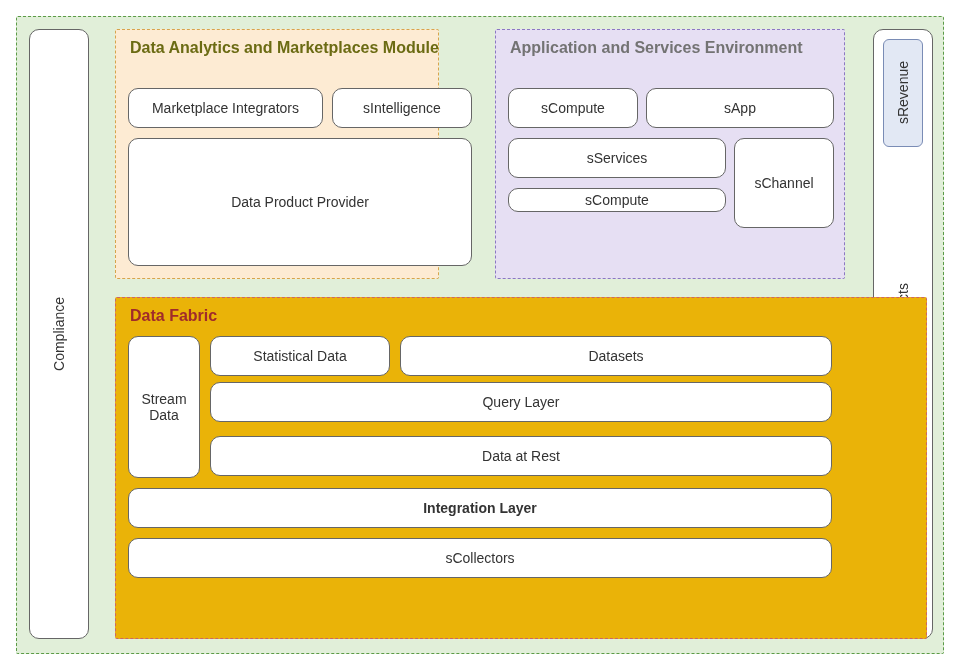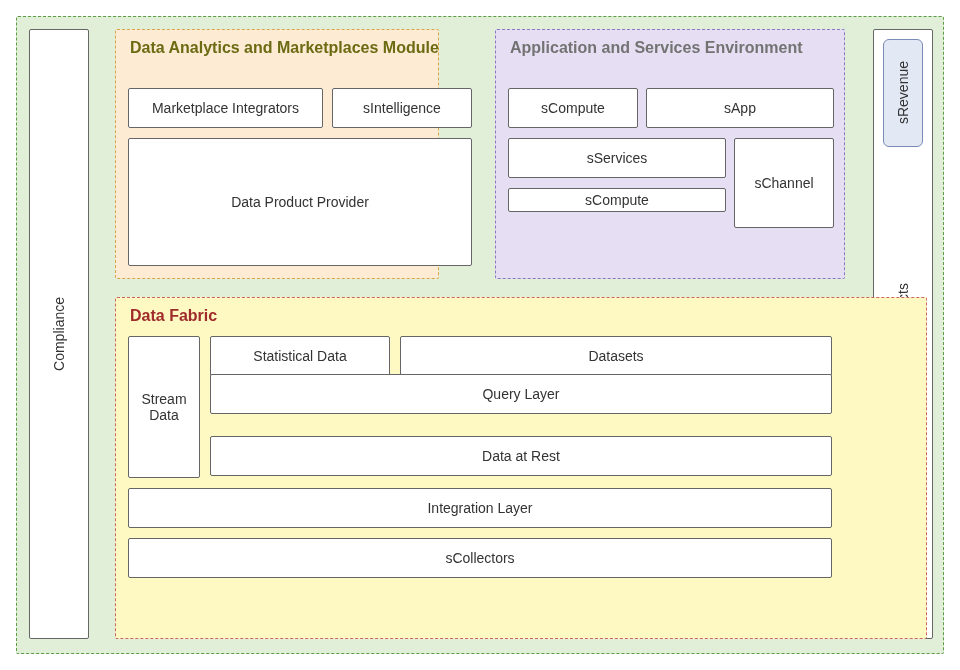--- a/index.html
+++ b/index.html
@@ -24,21 +24,21 @@
     width: 928px;
     height: 638px;
     background: #e1efd9;
     border: 1px dashed #5c9b47;
     border-radius: 2px;
   }
   .box {
     position: absolute;
     background: #ffffff;
     border: 1px solid #666;
-    border-radius: 2px;
+    border-radius: 10px;
     display: flex;
     align-items: center;
     justify-content: center;
     text-align: center;
     padding: 4px;
   }
   .vlabel {
     writing-mode: vertical-rl;
     transform: rotate(180deg);
     white-space: nowrap;
@@ -114,45 +114,45 @@
 
       <div class="box" style="left:12px; top:158px; width:218px; height:24px;">
         <span>sCompute</span>
       </div>
 
       <div class="box" style="left:238px; top:108px; width:100px; height:90px;">
         <span>sChannel</span>
       </div>
     </div>
 
-    <div class="module" style="left:98px; top:280px; width:812px; height:342px; background:#fef9c3; border-color:#c66;">
+    <div class="module" style="left:98px; top:280px; width:812px; height:342px; background:#eab308; border-color:#c66;">
       <div class="module-title" style="left:14px; top:8px; color:#a02b2b;">Data Fabric</div>
 
       <div class="box" style="left:12px; top:38px; width:72px; height:142px; white-space:pre-line;">
         <span>Stream
 Data</span>
       </div>
 
       <div class="box" style="left:94px; top:38px; width:180px; height:40px;">
         <span>Statistical Data</span>
       </div>
 
       <div class="box" style="left:284px; top:38px; width:432px; height:40px;">
         <span>Datasets</span>
       </div>
 
-      <div class="box" style="left:94px; top:76px; width:622px; height:40px;">
+      <div class="box" style="left:94px; top:84px; width:622px; height:40px;">
         <span>Query Layer</span>
       </div>
 
       <div class="box" style="left:94px; top:138px; width:622px; height:40px;">
         <span>Data at Rest</span>
       </div>
 
-      <div class="box" style="left:12px; top:190px; width:704px; height:40px;">
+      <div class="box" style="left:12px; top:190px; width:704px; height:40px;font-weight:bold;">
         <span>Integration Layer</span>
       </div>
 
       <div class="box" style="left:12px; top:240px; width:704px; height:40px;">
         <span>sCollectors</span>
       </div>
     </div>
 
   </div>
 </div>

